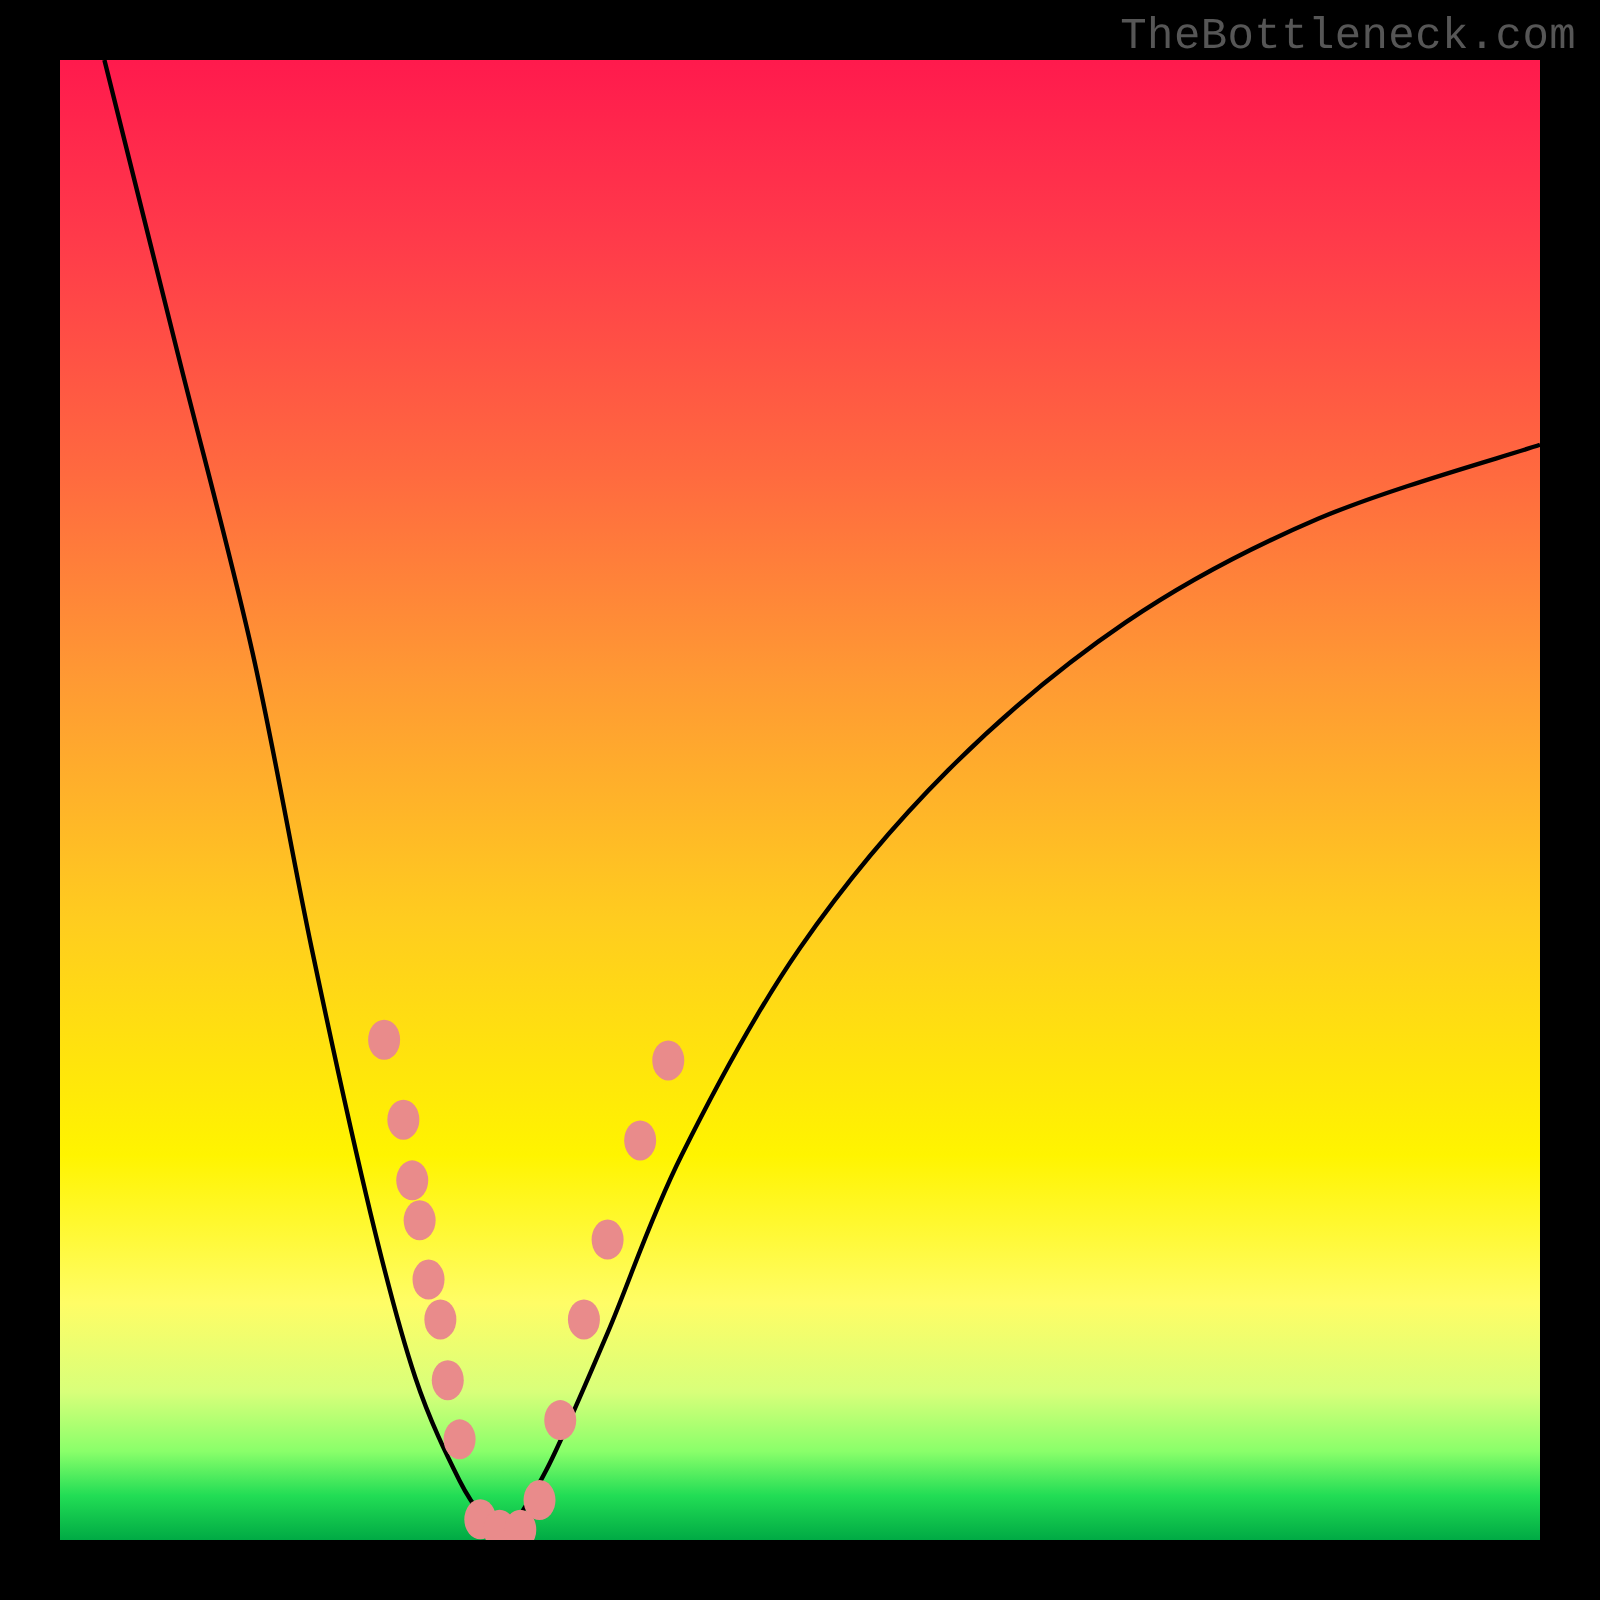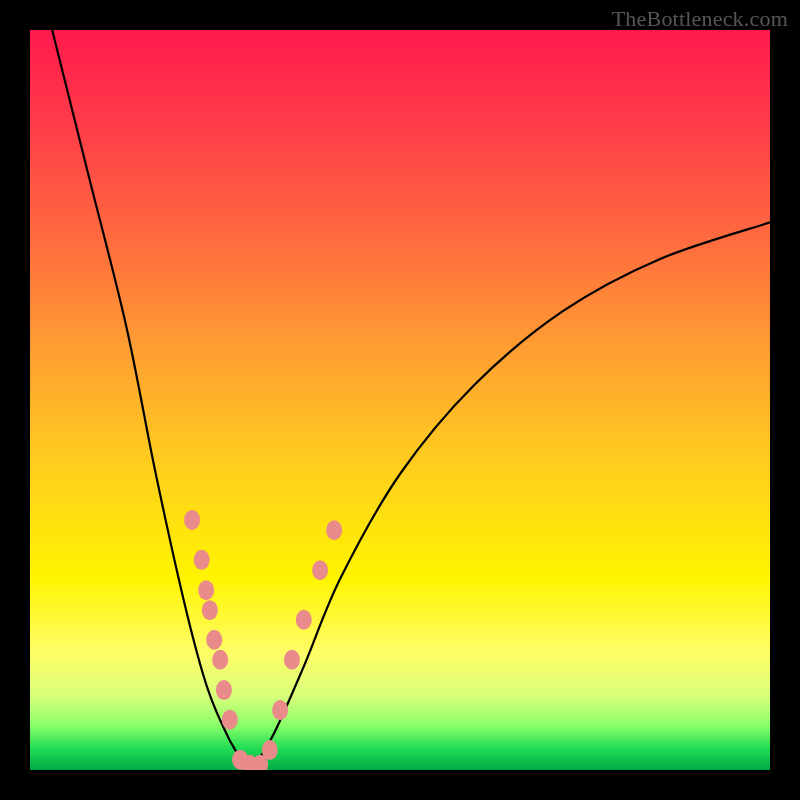--- a/index.html
+++ b/index.html
@@ -34,21 +34,21 @@
       #fffd66 84%,
       #d8ff7a 90%,
       #8aff6a 94%,
       #22dd55 97%,
       #00aa44 100%);
   }
   .watermark {
     position: absolute;
     top: 6px;
     right: 12px;
-    font-family: Liberation Serif, serif;
+    font-family: Liberation Mono, monospace;
     font-size: 22px;
     color: #565656;
     letter-spacing: 0.2px;
   }
   svg.curves {
     position: absolute;
     top: 0;
     left: 0;
     width: 740px;
     height: 740px;

